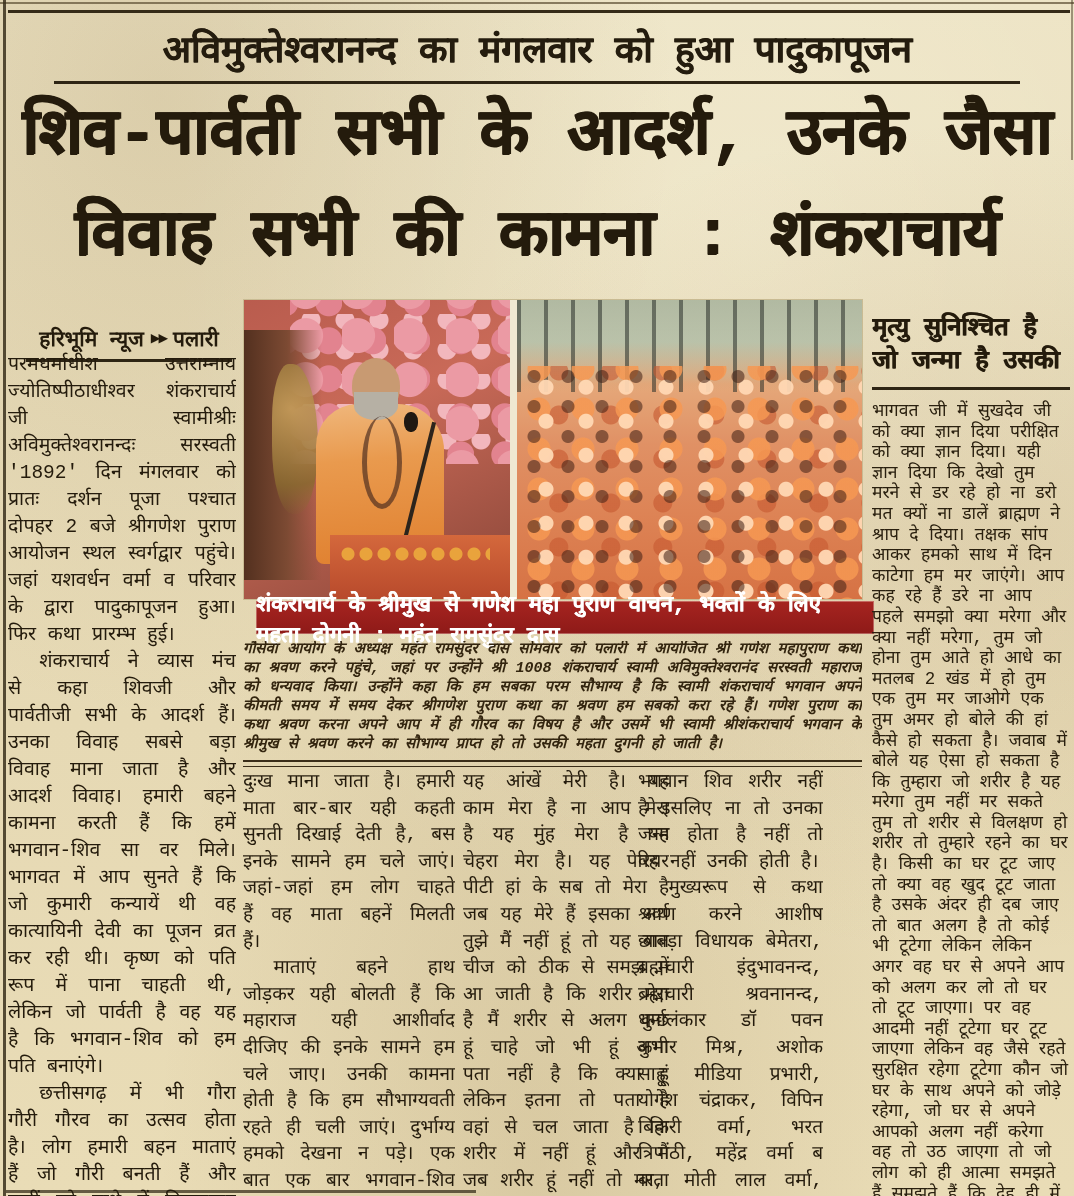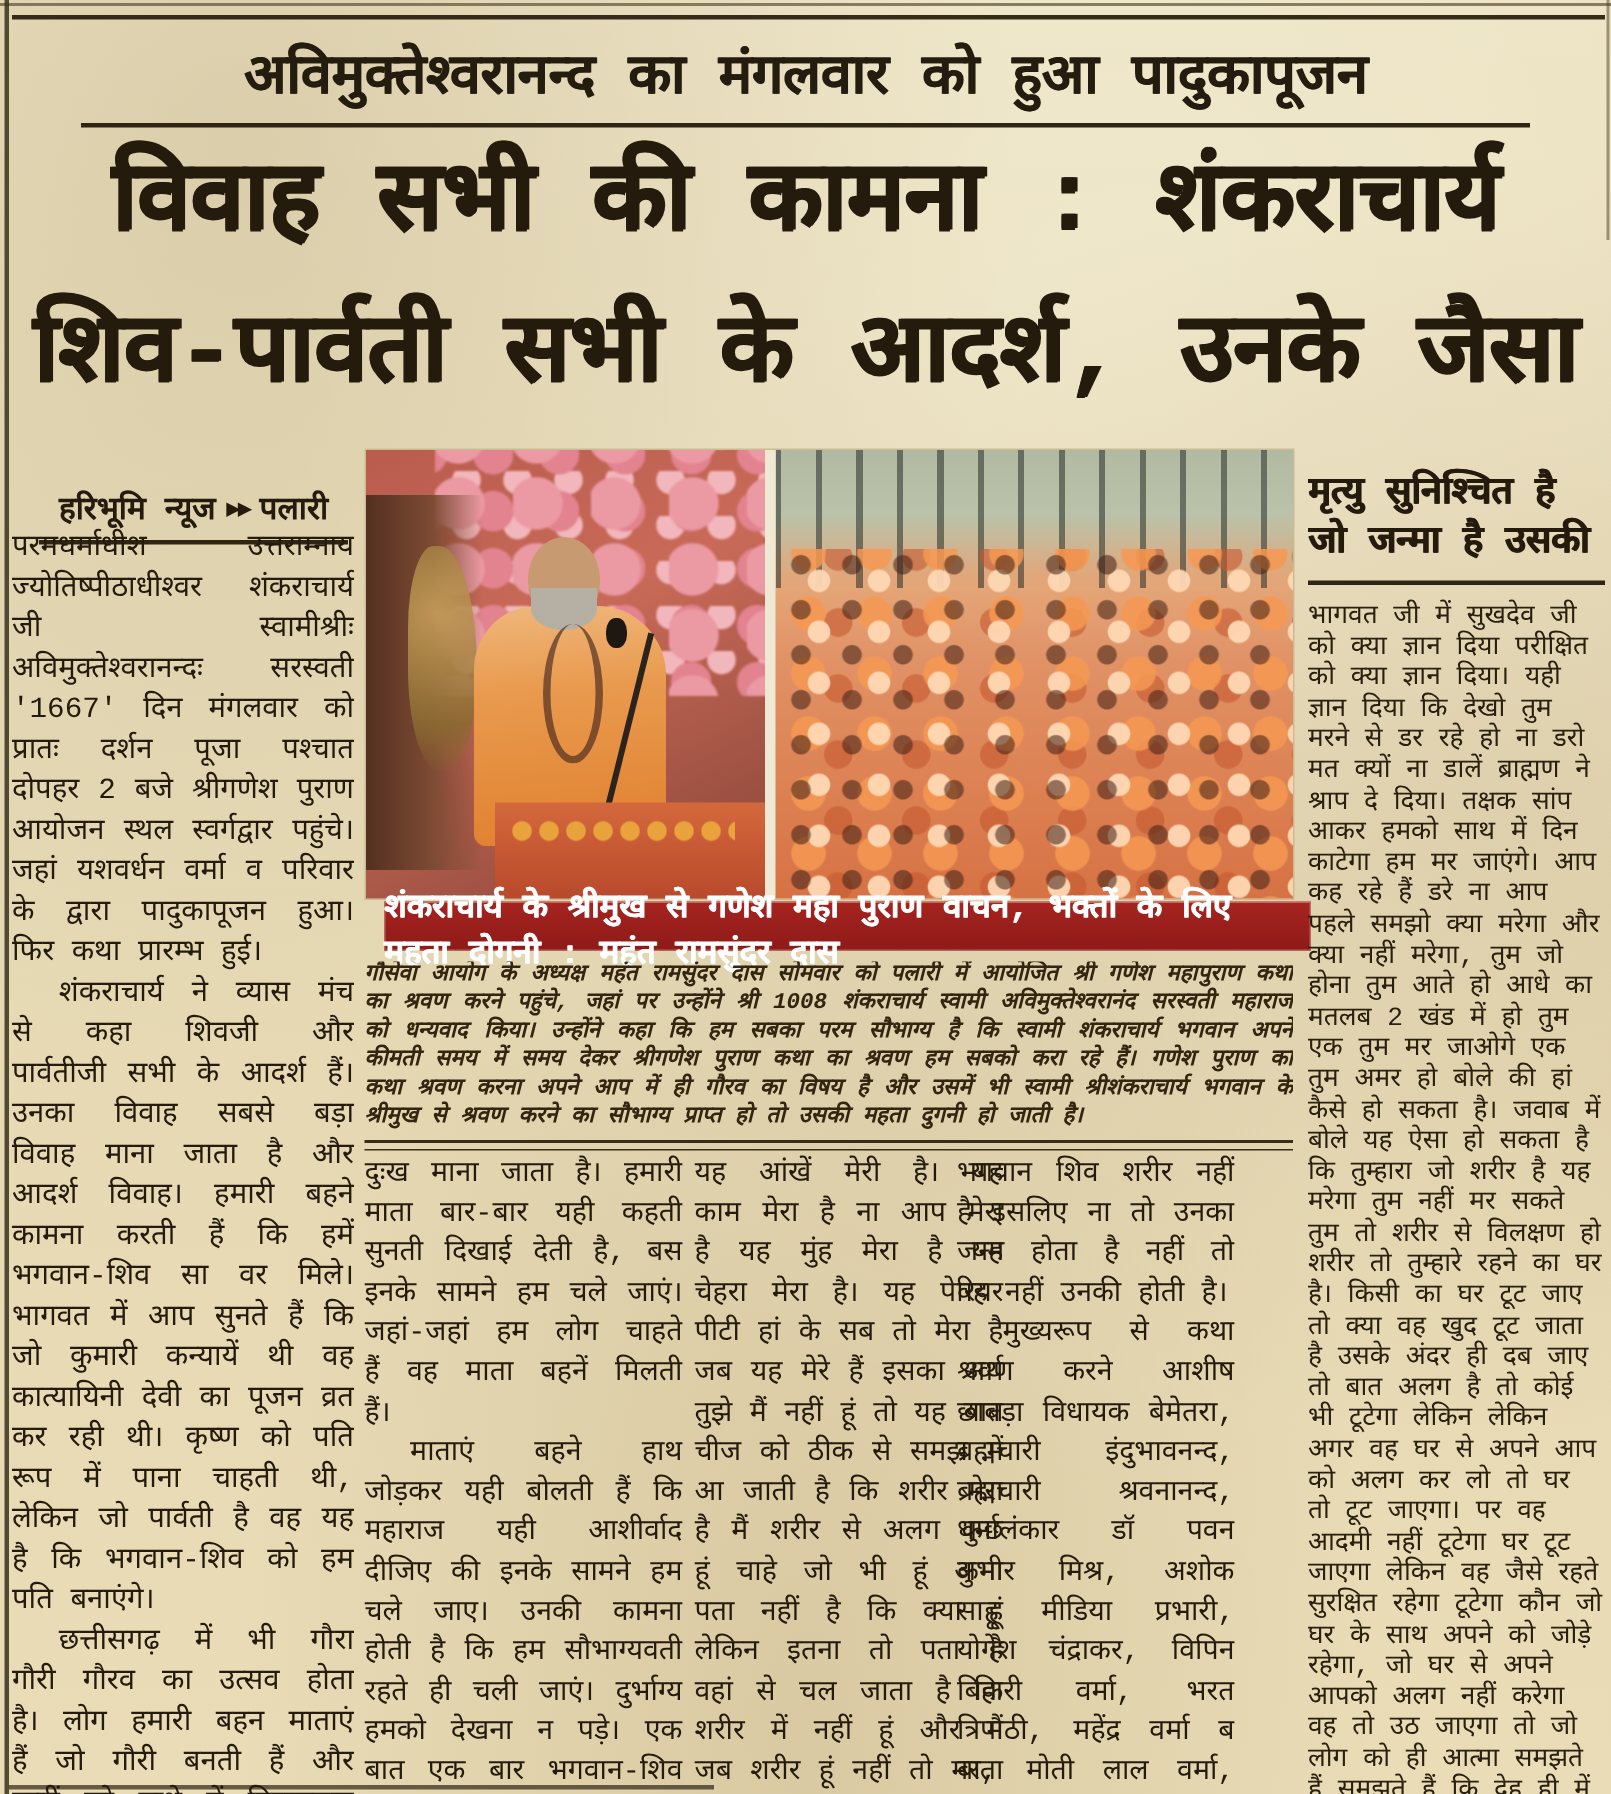--- a/index.html
+++ b/index.html
@@ -123,32 +123,32 @@
   <div class="edge-top2"></div>
   <div class="edge-left"></div>
   <div class="edge-right"></div>
   <div class="edge-bottom"></div>
 
   <div class="kicker-wrap">
     <span class="kicker">अविमुक्तेश्वरानन्द का मंगलवार को हुआ पादुकापूजन</span>
   </div>
 
   <div class="headline">
+    <div class="hl">शिव-पार्वती सभी के आदर्श, उनके जैसा</div>
     <div class="hl">विवाह सभी की कामना : शंकराचार्य</div>
-    <div class="hl">शिव-पार्वती सभी के आदर्श, उनके जैसा</div>
   </div>
 
   <div class="byline">
     <span>हरिभूमि न्यूज</span>
     <span class="arrows">▶▶</span>
     <span>पलारी</span>
   </div>
 
   <div class="col1 bodytext">
-    <p>परमधर्माधीश उत्तराम्नाय ज्योतिष्पीठाधीश्वर शंकराचार्य जी स्वामीश्रीः अविमुक्तेश्वरानन्दः सरस्वती '1667' दिन मंगलवार को प्रातः दर्शन पूजा पश्चात दोपहर 2 बजे श्रीगणेश पुराण आयोजन स्थल स्वर्गद्वार पहुंचे। जहां यशवर्धन वर्मा व परिवार के द्वारा पादुकापूजन हुआ। फिर कथा प्रारम्भ हुई।</p>
+    <p>परमधर्माधीश उत्तराम्नाय ज्योतिष्पीठाधीश्वर शंकराचार्य जी स्वामीश्रीः अविमुक्तेश्वरानन्दः सरस्वती '1892' दिन मंगलवार को प्रातः दर्शन पूजा पश्चात दोपहर 2 बजे श्रीगणेश पुराण आयोजन स्थल स्वर्गद्वार पहुंचे। जहां यशवर्धन वर्मा व परिवार के द्वारा पादुकापूजन हुआ। फिर कथा प्रारम्भ हुई।</p>
     <p>शंकराचार्य ने व्यास मंच से कहा शिवजी और पार्वतीजी सभी के आदर्श हैं। उनका विवाह सबसे बड़ा विवाह माना जाता है और आदर्श विवाह। हमारी बहने कामना करती हैं कि हमें भगवान-शिव सा वर मिले। भागवत में आप सुनते हैं कि जो कुमारी कन्यायें थी वह कात्यायिनी देवी का पूजन व्रत कर रही थी। कृष्ण को पति रूप में पाना चाहती थी, लेकिन जो पार्वती है वह यह है कि भगवान-शिव को हम पति बनाएंगे।</p>
     <p>छत्तीसगढ़ में भी गौरा गौरी गौरव का उत्सव होता है। लोग हमारी बहन माताएं हैं जो गौरी बनती हैं और उन्हीं को माथे में विराजमान करके लोग शोभायात्रा निकालते हैं। उद्देश्य क्या है? शिव जैसे पति में क्या वह विशिष्टता है। एक विशिष्टता तो आप जानते हैं जिसके कारण कोई भी विवाह करने की इच्छुक कन्या शिव जैसा पति पाना चाहेंगी। क्योंकि अगर शिव की पत्नी बन गई तो कभी वैधव्य का दुःख से नहीं भोगना पड़ेगा, हमारे यहां इसी को बड़ा</p>
   </div>
 
   <div class="photo">
     <div class="photo-left">
       <div class="flowers"></div>
       <div class="throne"></div>
       <div class="throne-gold"></div>
       <div class="swami-body"></div>

